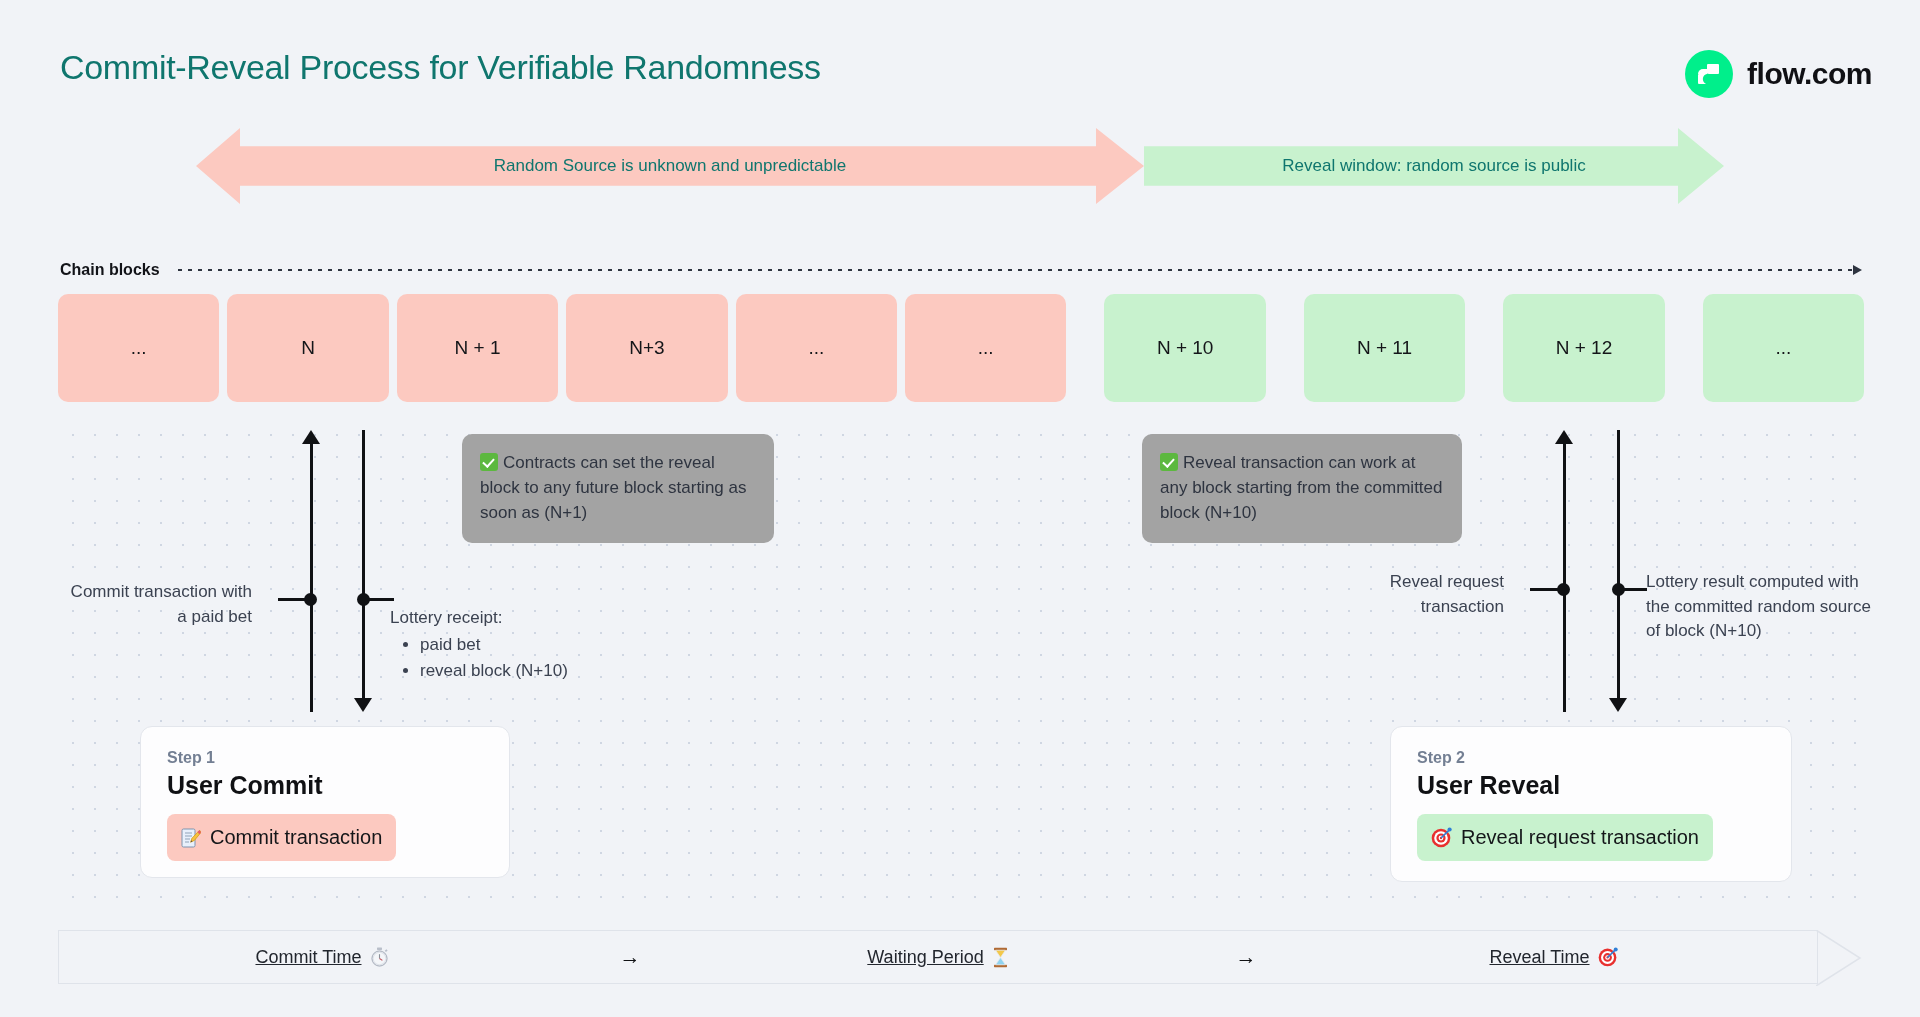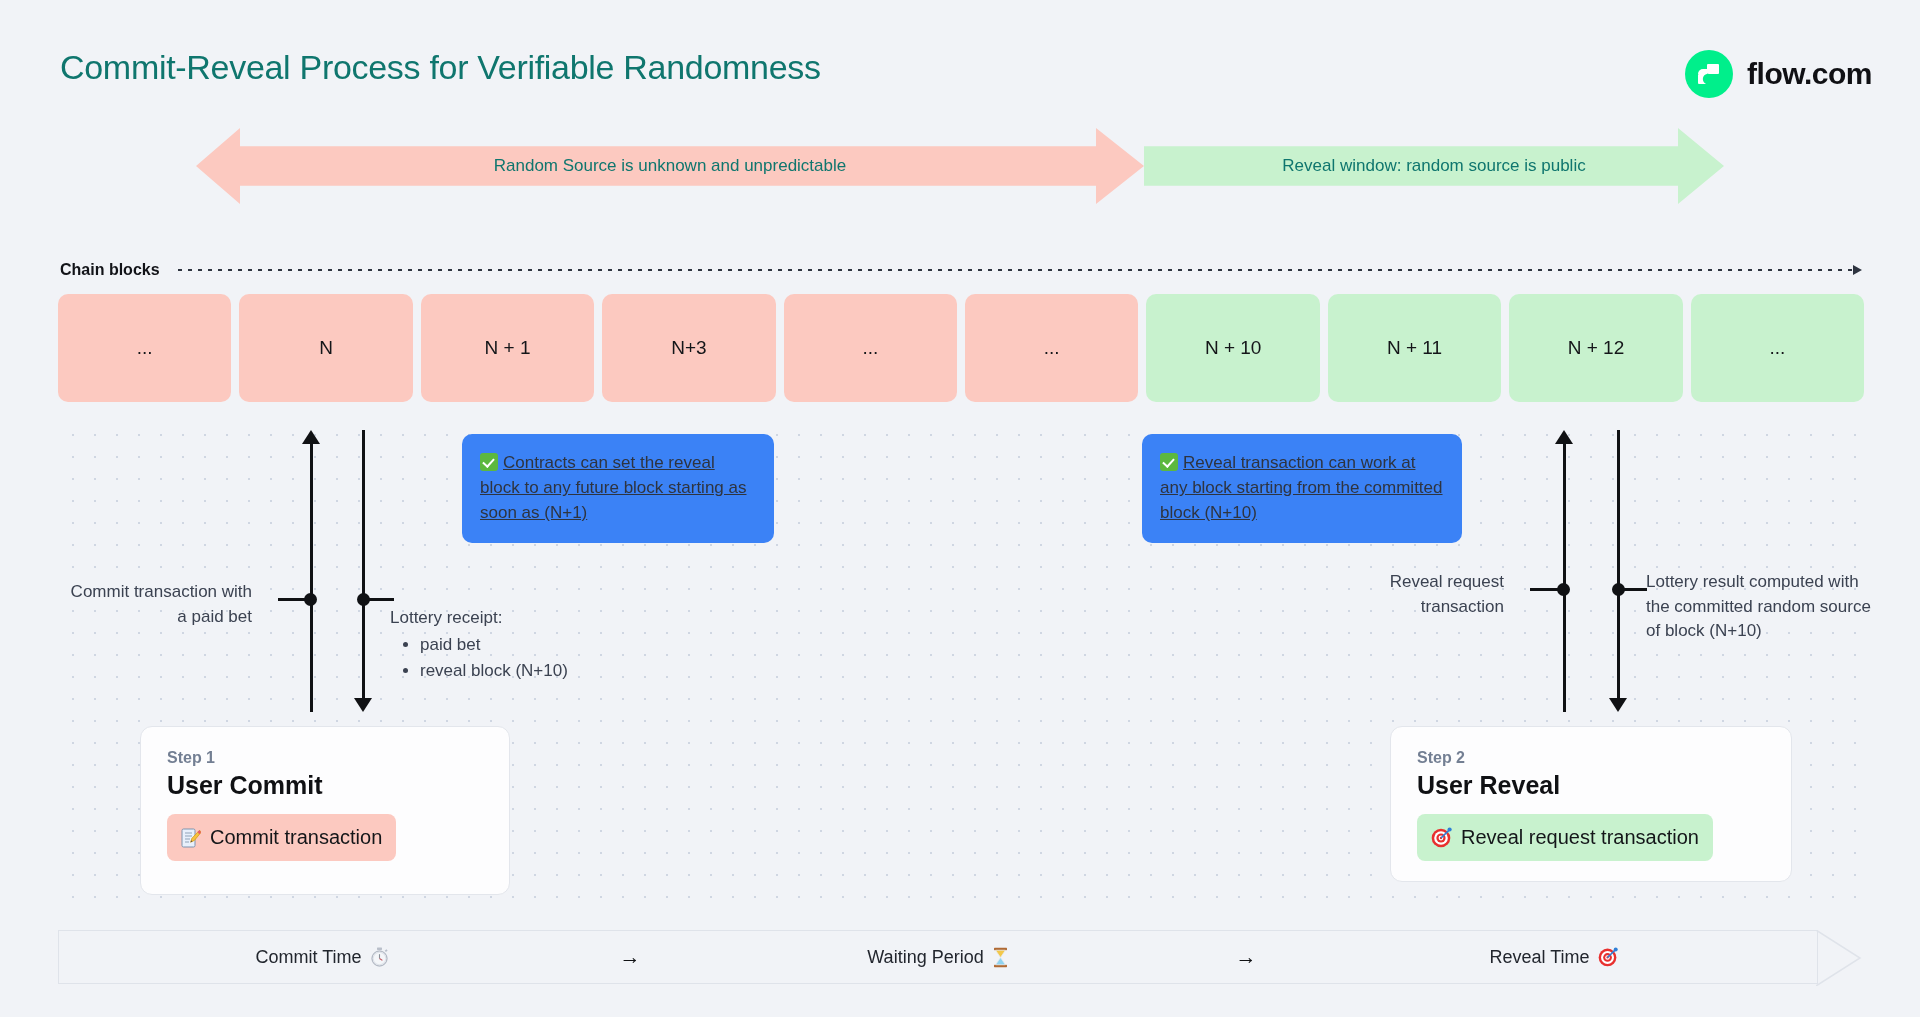--- a/index.html
+++ b/index.html
@@ -125,43 +125,42 @@
   .block {
     flex: 1;
     border-radius: 10px;
     display: flex;
     align-items: center;
     justify-content: center;
     font-size: 19px;
     color: #141619;
   }
   .block.red { background: #fcc9c0; }
-  .block.green { background: #c8f2ce; }
+  .block.green { background: #c8f2ce; margin-left: 30px; }
 
   
   .dot-field {
     position: absolute;
     left: 58px; top: 420px;
     width: 1806px; height: 478px;
     background-image: radial-gradient(#cfd6e2 1.1px, transparent 1.2px);
     background-size: 22px 22px;
     background-position: 4px 4px;
   }
 
   
   .callout {
     position: absolute;
-    background: #3b82f6;
+    background: #a3a3a3;
     border-radius: 10px;
     padding: 16px 18px 18px 18px;
     font-size: 17px;
     line-height: 1.48;
     color: #2e3440;
     box-sizing: border-box;
-    text-decoration: underline;
   }
   .callout-1 { left: 462px; top: 434px; width: 312px; }
   .callout-2 { left: 1142px; top: 434px; width: 320px; }
 
   .emoji-check {
     display: inline-block;
     width: 18px; height: 18px;
     border-radius: 3px;
     background: #5cb83f;
     position: relative;
@@ -232,21 +231,21 @@
 
   
   .step-card {
     position: absolute;
     background: #fdfdfe;
     border: 1px solid #e3e6ec;
     border-radius: 12px;
     box-sizing: border-box;
     padding: 22px 26px;
   }
-  .step-card-1 { left: 140px; top: 726px; width: 370px; height: 169px; }
+  .step-card-1 { left: 140px; top: 726px; width: 370px; height: 152px; }
   .step-card-2 { left: 1390px; top: 726px; width: 402px; height: 156px; }
   .step-eyebrow {
     font-size: 16px;
     font-weight: bold;
     color: #737f93;
     margin-bottom: 4px;
   }
   .step-title {
     font-size: 25px;
     font-weight: bold;
@@ -293,20 +292,21 @@
   }
   .timeline-cell {
     flex: 1;
     display: flex;
     align-items: center;
     justify-content: center;
     gap: 8px;
     font-size: 18px;
     color: #22262e;
     white-space: nowrap;
+    text-decoration: underline;
   }
   .timeline-sep {
     width: 90px;
     text-align: center;
     font-size: 21px;
     color: #101114;
   }
   .timeline-tip {
     position: absolute;
     left: 1816px; top: 930px;

